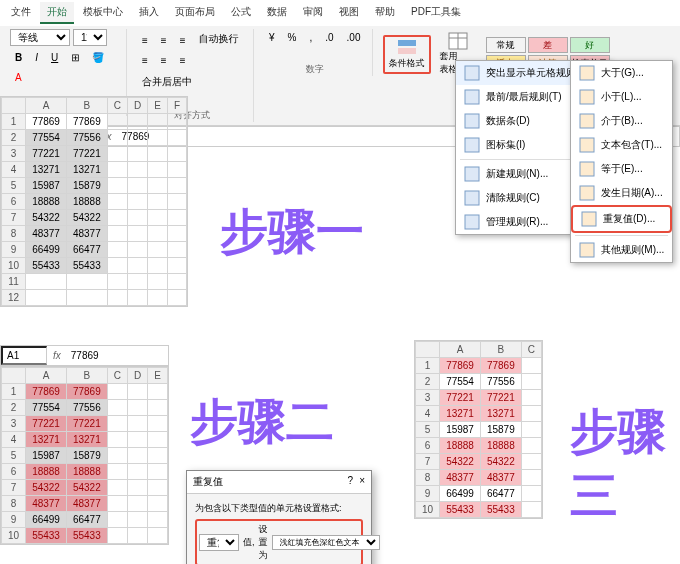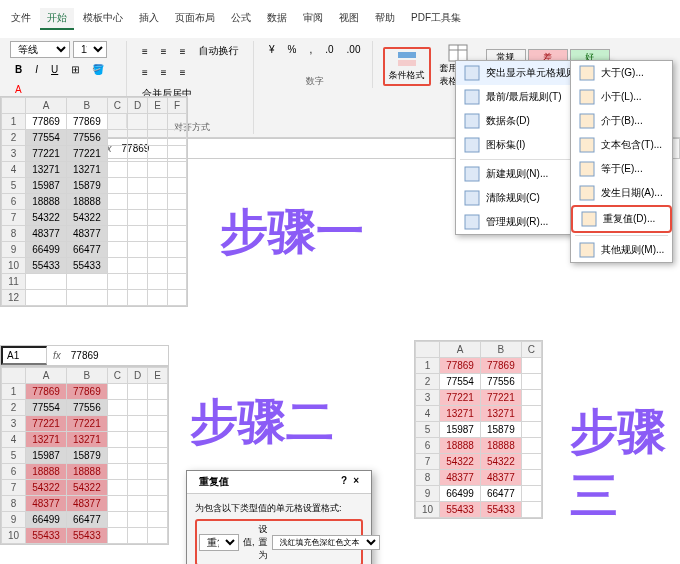--- a/index.html
+++ b/index.html
@@ -1,24 +1,24 @@
 <!DOCTYPE html>
 <html><head>
 <meta charset="utf-8">
 <style>
 *{box-sizing:border-box;margin:0;padding:0;font-family:"Microsoft YaHei",sans-serif;font-size:10px}
 body{background:#fff;width:680px;height:564px;position:relative;overflow:hidden}
 
 .ribbon{background:#f3f3f3;border-bottom:1px solid #d0d0d0}
-.tabs{display:flex;gap:2px;padding:8px 4px;background:#fff}
+.tabs{display:flex;gap:2px;padding:2px 4px;background:#fff}
 .tab{padding:3px 7px;color:#333}
 .tab.active{background:#f3f3f3;color:#217346;border-bottom:2px solid #217346}
 .toolbar{display:flex;gap:4px;padding:3px 4px;align-items:flex-start}
 .group{display:flex;flex-direction:column;align-items:center;border-right:1px solid #ddd;padding:0 6px}
-.grp-body{display:flex;gap:3px;align-items:center;flex-wrap:wrap;max-width:110px}
+.grp-body{display:flex;gap:3px;align-items:flex-end;flex-wrap:wrap;max-width:110px}
 .grp-label{font-size:9px;color:#666;margin-top:17px}
 .btn{padding:2px 4px;border:1px solid transparent;cursor:pointer}
 .sel{border:1px solid #aaa;background:#fff;padding:1px 3px;font-size:10px}
 .style-cell{width:40px;height:16px;font-size:9px;text-align:center;line-height:14px;border:1px solid #aaa;margin:1px}
 .cf-btn{display:flex;flex-direction:column;align-items:center;padding:2px 4px;border:2px solid #e74c3c;border-radius:2px}
 .cf-icon{width:20px;height:18px}
 
 .menu{position:absolute;background:#fff;border:1px solid #aaa;box-shadow:2px 2px 6px rgba(0,0,0,.3);z-index:50}
 .menu-item{display:flex;align-items:center;gap:6px;padding:4px 8px;white-space:nowrap}
 .menu-sep{height:1px;background:#ddd;margin:2px 4px}
@@ -35,21 +35,21 @@
 .sheet table{border-collapse:collapse}
 .sheet th,.sheet td{border:1px solid #d4d4d4;text-align:right;padding:1px 6px;height:16px;min-width:18px}
 .sheet th{background:#f0f0f0;color:#555;text-align:center;font-weight:normal}
 .sheet td.sel{background:#d8d8d8}
 .sheet td.pink{background:#f8c2c6;color:#9c0006}
 .sheet td.dpink{background:#e6a0a6;color:#9c0006}
 .sheet td.white{background:#fff;color:#000}
 .step-label{position:absolute;font-size:48px;color:#8b5cf6;font-weight:bold}
 
 .dlg{position:absolute;background:#f4f4f4;border:1px solid #888;box-shadow:3px 3px 8px rgba(0,0,0,.3)}
-.dlg-title{background:#fff;padding:4px 12px;border-bottom:1px solid #ccc;font-weight:bold;display:flex}
+.dlg-title{background:#fff;padding:4px 6px;border-bottom:1px solid #ccc;font-weight:normal;display:flex}
 .dlg-body{padding:8px}
 .dlg-row{display:flex;align-items:center;gap:4px;margin:4px 0}
 svg{display:block}
 </style>
 </head>
 <body>
 
 <div class="ribbon">
   <div class="tabs">
     <div class="tab">文件</div>

